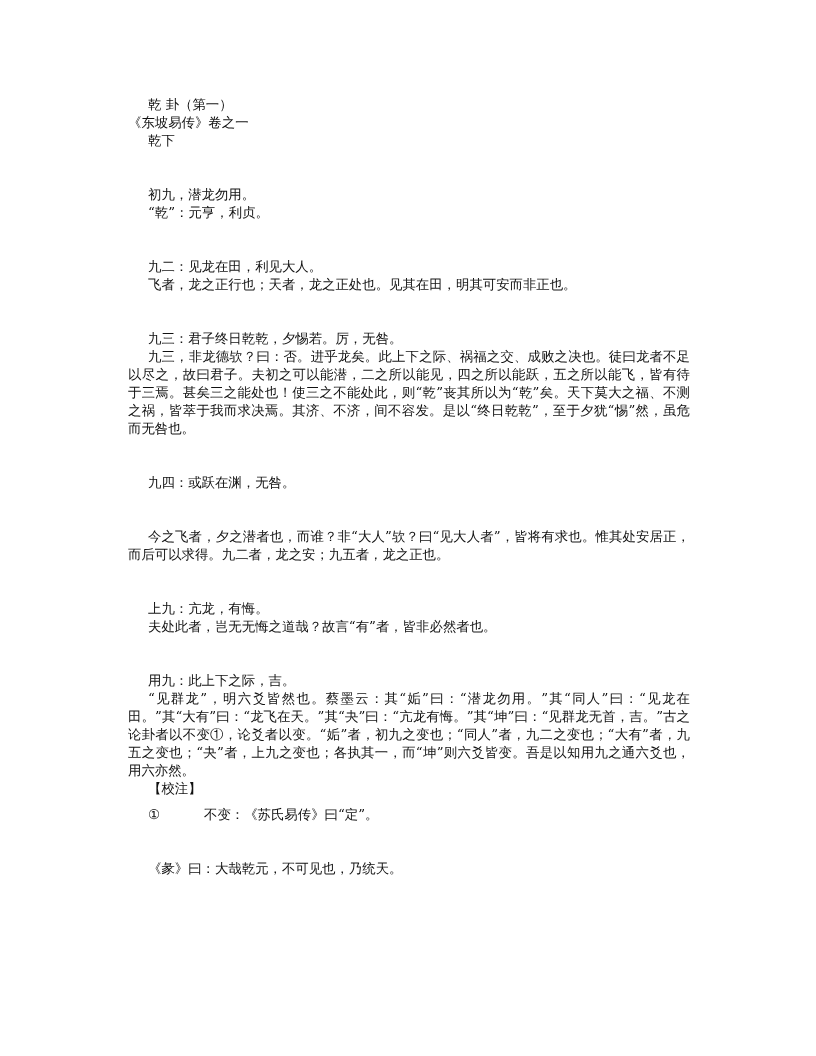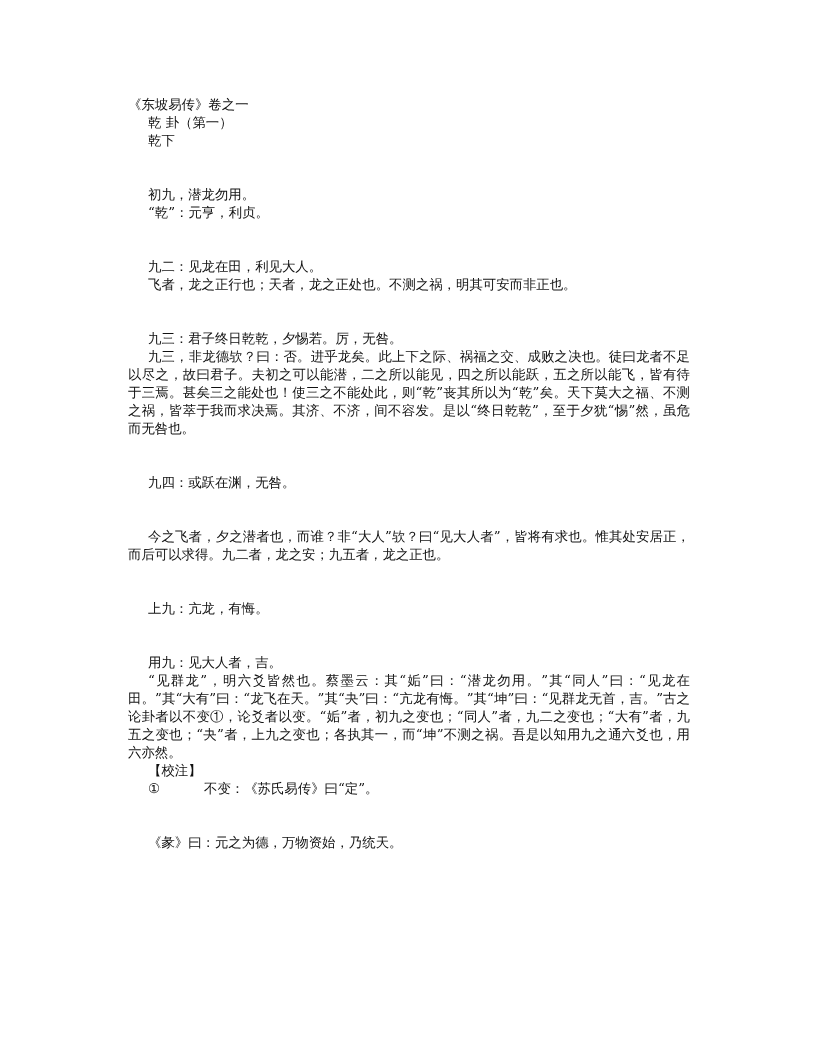--- a/index.html
+++ b/index.html
@@ -8,65 +8,66 @@
     position: absolute; left: 128px; top: 96px; width: 562px;
     font-family: "DejaVu Serif", "Liberation Serif", serif;
     font-size: 13.4px; line-height: 18px; color: #111111;
     text-align: justify;
   }
   .line { white-space: pre-wrap; min-height: 18px; }
   .ind { text-indent: 20px; }
   .blank { height: 18px; }
   .title { }
   .note-head { text-indent: 20px; font-weight: normal; }
-  .note-item { padding-left: 20px; }
+  .note-item { padding-left: 20px; margin-top: 8px; }
   .note-num { display: inline-block; width: 56px; }
 </style>
 </head>
 <body>
 
 <div class="page">
+  <div class="line ind">乾 卦（第一）</div>
   <div class="line title">《东坡易传》卷之一</div>
-  <div class="line ind">乾 卦（第一）</div>
   <div class="line ind">乾下</div>
   <div class="blank"></div>
   <div class="blank"></div>
 
   <div class="line ind">初九，潜龙勿用。</div>
   <div class="line ind">“乾”：元亨，利贞。</div>
   <div class="blank"></div>
   <div class="blank"></div>
 
   <div class="line ind">九二：见龙在田，利见大人。</div>
-  <div class="ind">飞者，龙之正行也；天者，龙之正处也。不测之祸，明其可安而非正也。</div>
+  <div class="ind">飞者，龙之正行也；天者，龙之正处也。见其在田，明其可安而非正也。</div>
   <div class="blank"></div>
   <div class="blank"></div>
 
   <div class="line ind">九三：君子终日乾乾，夕惕若。厉，无咎。</div>
   <div class="ind">九三，非龙德欤？曰：否。进乎龙矣。此上下之际、祸福之交、成败之决也。徒曰龙者不足以尽之，故曰君子。夫初之可以能潜，二之所以能见，四之所以能跃，五之所以能飞，皆有待于三焉。甚矣三之能处也！使三之不能处此，则“乾”丧其所以为“乾”矣。天下莫大之福、不测之祸，皆萃于我而求决焉。其济、不济，间不容发。是以“终日乾乾”，至于夕犹“惕”然，虽危而无咎也。</div>
   <div class="blank"></div>
   <div class="blank"></div>
 
   <div class="line ind">九四：或跃在渊，无咎。</div>
   <div class="blank"></div>
   <div class="blank"></div>
 
   <div class="ind">今之飞者，夕之潜者也，而谁？非“大人”欤？曰“见大人者”，皆将有求也。惟其处安居正，而后可以求得。九二者，龙之安；九五者，龙之正也。</div>
   <div class="blank"></div>
   <div class="blank"></div>
 
   <div class="line ind">上九：亢龙，有悔。</div>
+  <div class="ind">夫处此者，岂无无悔之道哉？故言“有”者，皆非必然者也。</div>
   <div class="blank"></div>
   <div class="blank"></div>
 
-  <div class="line ind">用九：见大人者，吉。</div>
-  <div class="ind">“见群龙”，明六爻皆然也。蔡墨云：其“姤”曰：“潜龙勿用。”其“同人”曰：“见龙在田。”其“大有”曰：“龙飞在天。”其“夬”曰：“亢龙有悔。”其“坤”曰：“见群龙无首，吉。”古之论卦者以不变①，论爻者以变。“姤”者，初九之变也；“同人”者，九二之变也；“大有”者，九五之变也；“夬”者，上九之变也；各执其一，而“坤”不测之祸。吾是以知用九之通六爻也，用六亦然。</div>
+  <div class="line ind">用九：此上下之际，吉。</div>
+  <div class="ind">“见群龙”，明六爻皆然也。蔡墨云：其“姤”曰：“潜龙勿用。”其“同人”曰：“见龙在田。”其“大有”曰：“龙飞在天。”其“夬”曰：“亢龙有悔。”其“坤”曰：“见群龙无首，吉。”古之论卦者以不变①，论爻者以变。“姤”者，初九之变也；“同人”者，九二之变也；“大有”者，九五之变也；“夬”者，上九之变也；各执其一，而“坤”则六爻皆变。吾是以知用九之通六爻也，用六亦然。</div>
 
   <div class="line note-head">【校注】</div>
   <div class="line note-item"><span class="note-num">①</span><span>不变：《苏氏易传》曰“定”。</span></div>
   <div class="blank"></div>
   <div class="blank"></div>
 
-  <div class="line ind">《彖》曰：元之为德，万物资始，乃统天。</div>
+  <div class="line ind">《彖》曰：大哉乾元，不可见也，乃统天。</div>
   <div class="blank"></div>
   <div class="blank"></div>
 
 </div>
 
 </body></html>

